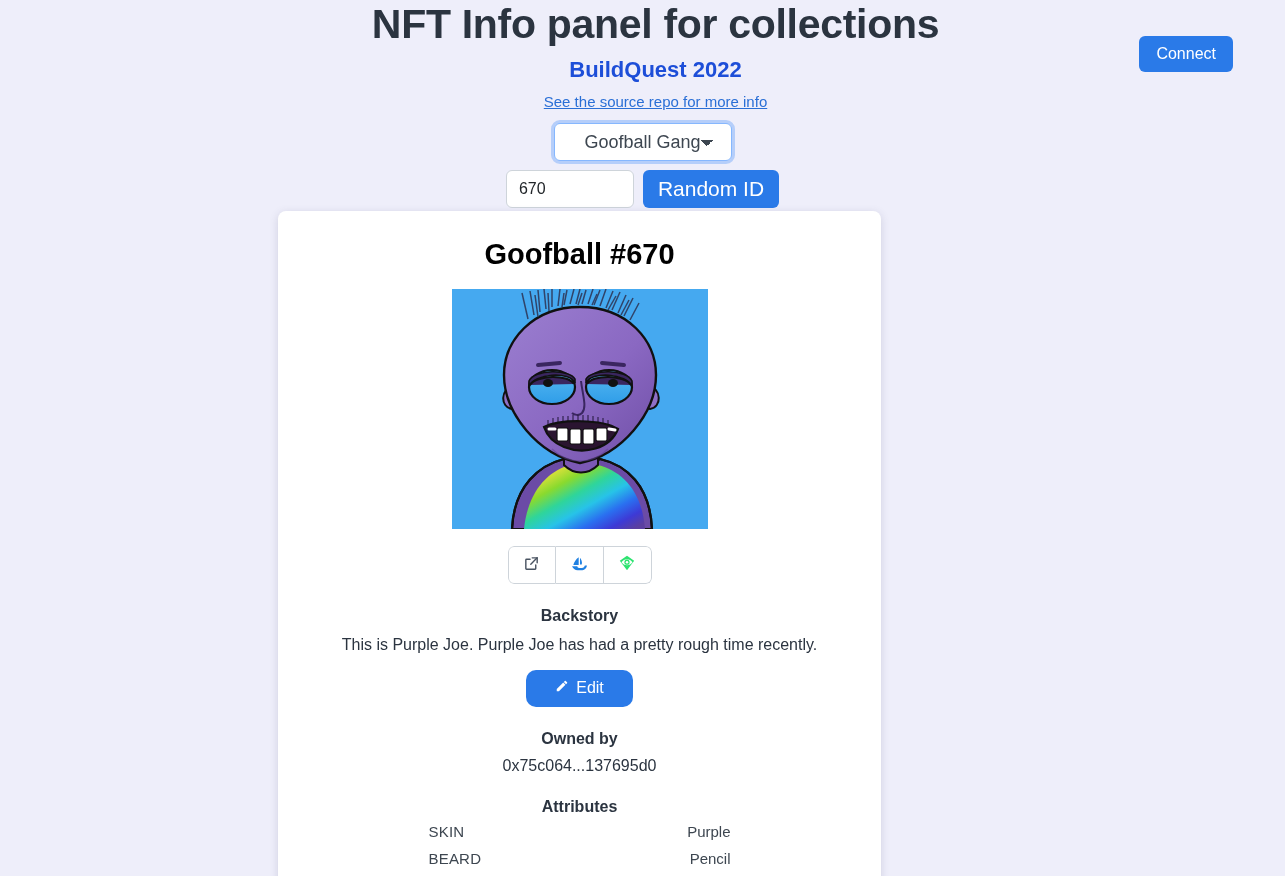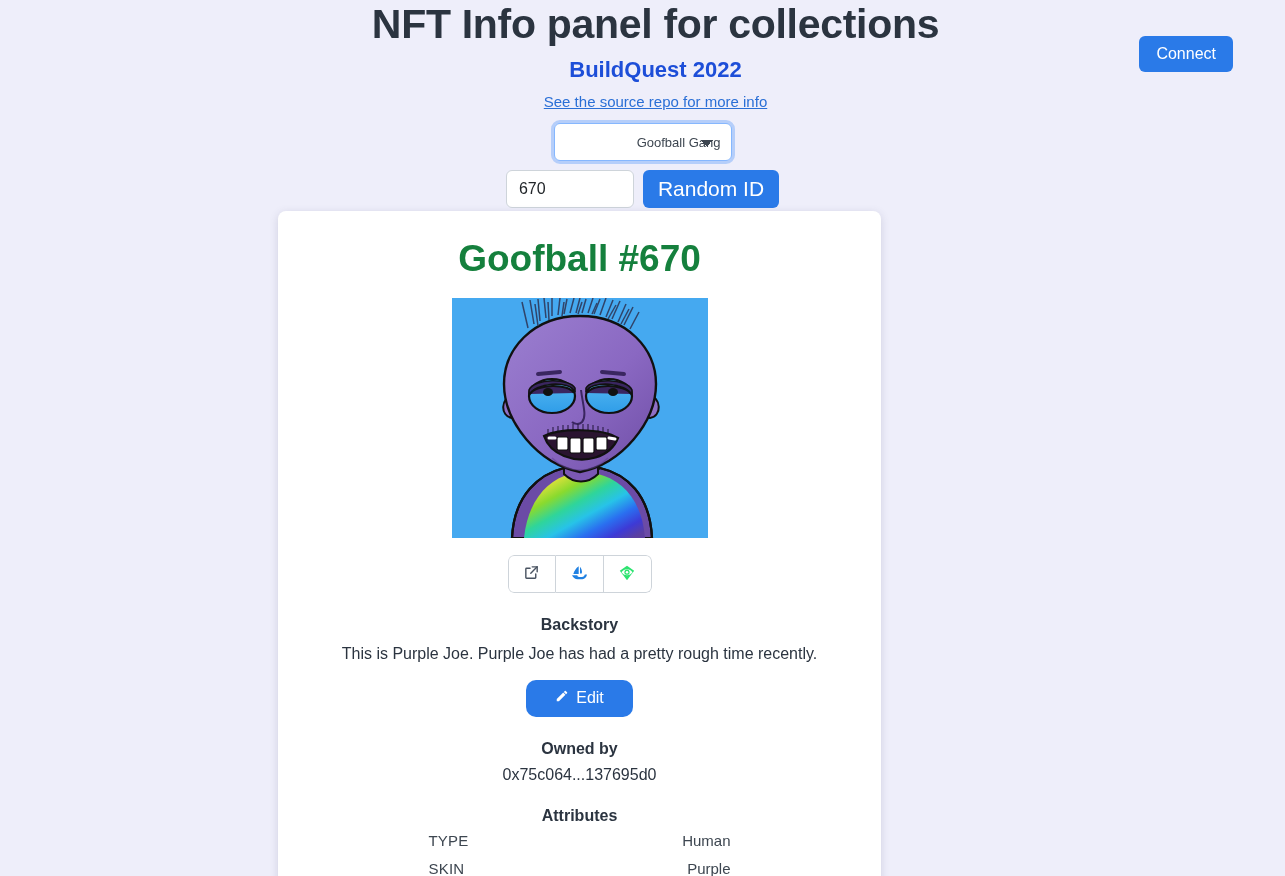--- a/index.html
+++ b/index.html
@@ -75,32 +75,32 @@
   .controls {
     text-align: center;
   }
   .select-row {
     margin-top: 12px;
   }
   .collection-select {
     width: 178px;
     height: 38px;
     padding: 4px 10px;
-    font-size: 13px;
+    font-size: 18px;
     font-family: "Liberation Sans", sans-serif;
     color: #3d4650;
     background: #ffffff;
     border: 1px solid #86b7fe;
     border-radius: 6px;
     outline: 3px solid rgba(13,110,253,0.25);
     outline-offset: 0px;
     appearance: none;
     -webkit-appearance: none;
     cursor: pointer;
-    text-align: right;
+    text-align: center;
     background-image:
       linear-gradient(45deg, transparent 50%, #3d4650 50%),
       linear-gradient(135deg, #3d4650 50%, transparent 50%);
     background-position:
       calc(100% - 24px) calc(50% + 1px),
       calc(100% - 18px) calc(50% + 1px);
     background-size: 6px 6px, 6px 6px;
     background-repeat: no-repeat;
   }
   .id-row {
@@ -142,23 +142,23 @@
     width: 603px;
     background: #ffffff;
     border-radius: 8px;
     box-shadow: 0 2px 8px rgba(70,70,110,0.18);
     padding: 16px 20px 20px;
     text-align: center;
   }
   .nft-title {
     margin: 0;
     padding-top: 10px;
-    font-size: 37px;
+    font-size: 29px;
     font-weight: bold;
-    color: #15803d;
+    color: #000000;
     line-height: 1.2;
   }
 
   .nft-image-wrap {
     margin: 17px auto 0;
     width: 256px;
     height: 240px;
     overflow: hidden;
     line-height: 0;
   }
@@ -462,24 +462,20 @@
     
     <h4 class="section-head">Owned by</h4>
     <p class="owner-addr">0x75c064...137695d0</p>
 
     
     <h4 class="section-head">Attributes</h4>
 
     <table class="attrs">
       <tbody>
         <tr>
-          <td class="attr-key">TYPE</td>
-          <td class="attr-val">Human</td>
-        </tr>
-        <tr>
           <td class="attr-key">SKIN</td>
           <td class="attr-val">Purple</td>
         </tr>
         <tr>
           <td class="attr-key">BEARD</td>
           <td class="attr-val">Pencil</td>
         </tr>
 
       </tbody>
     </table>

